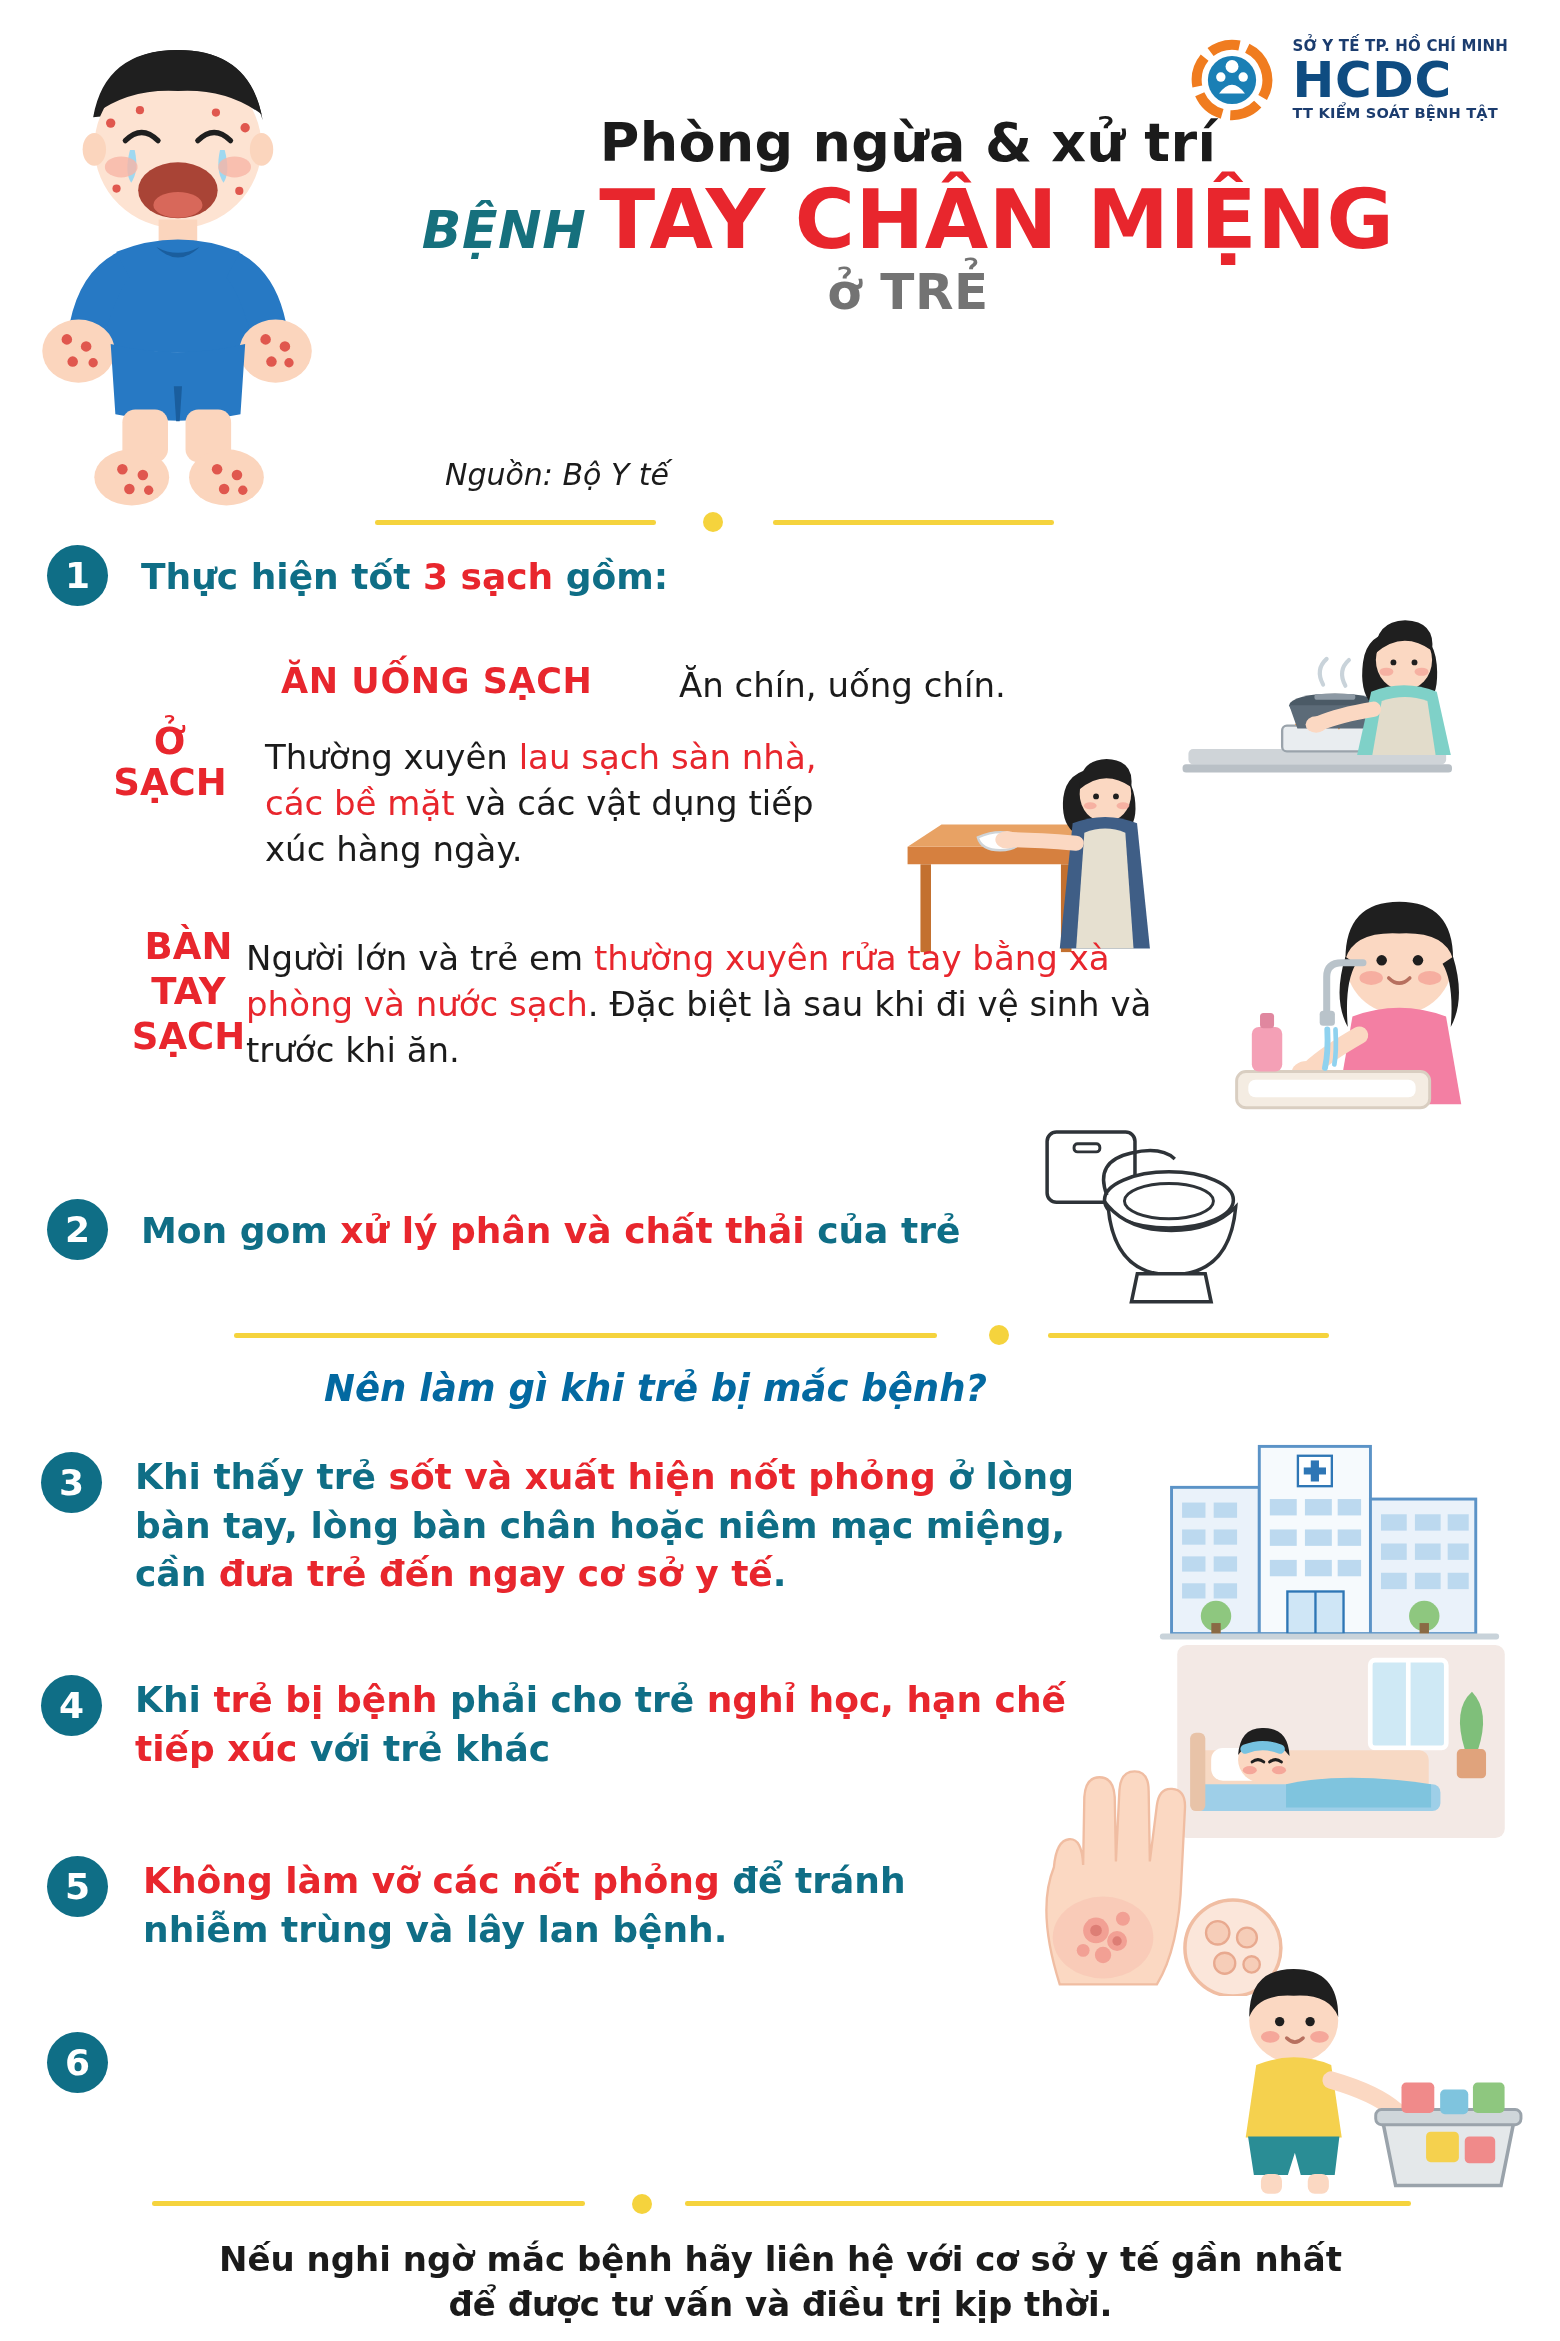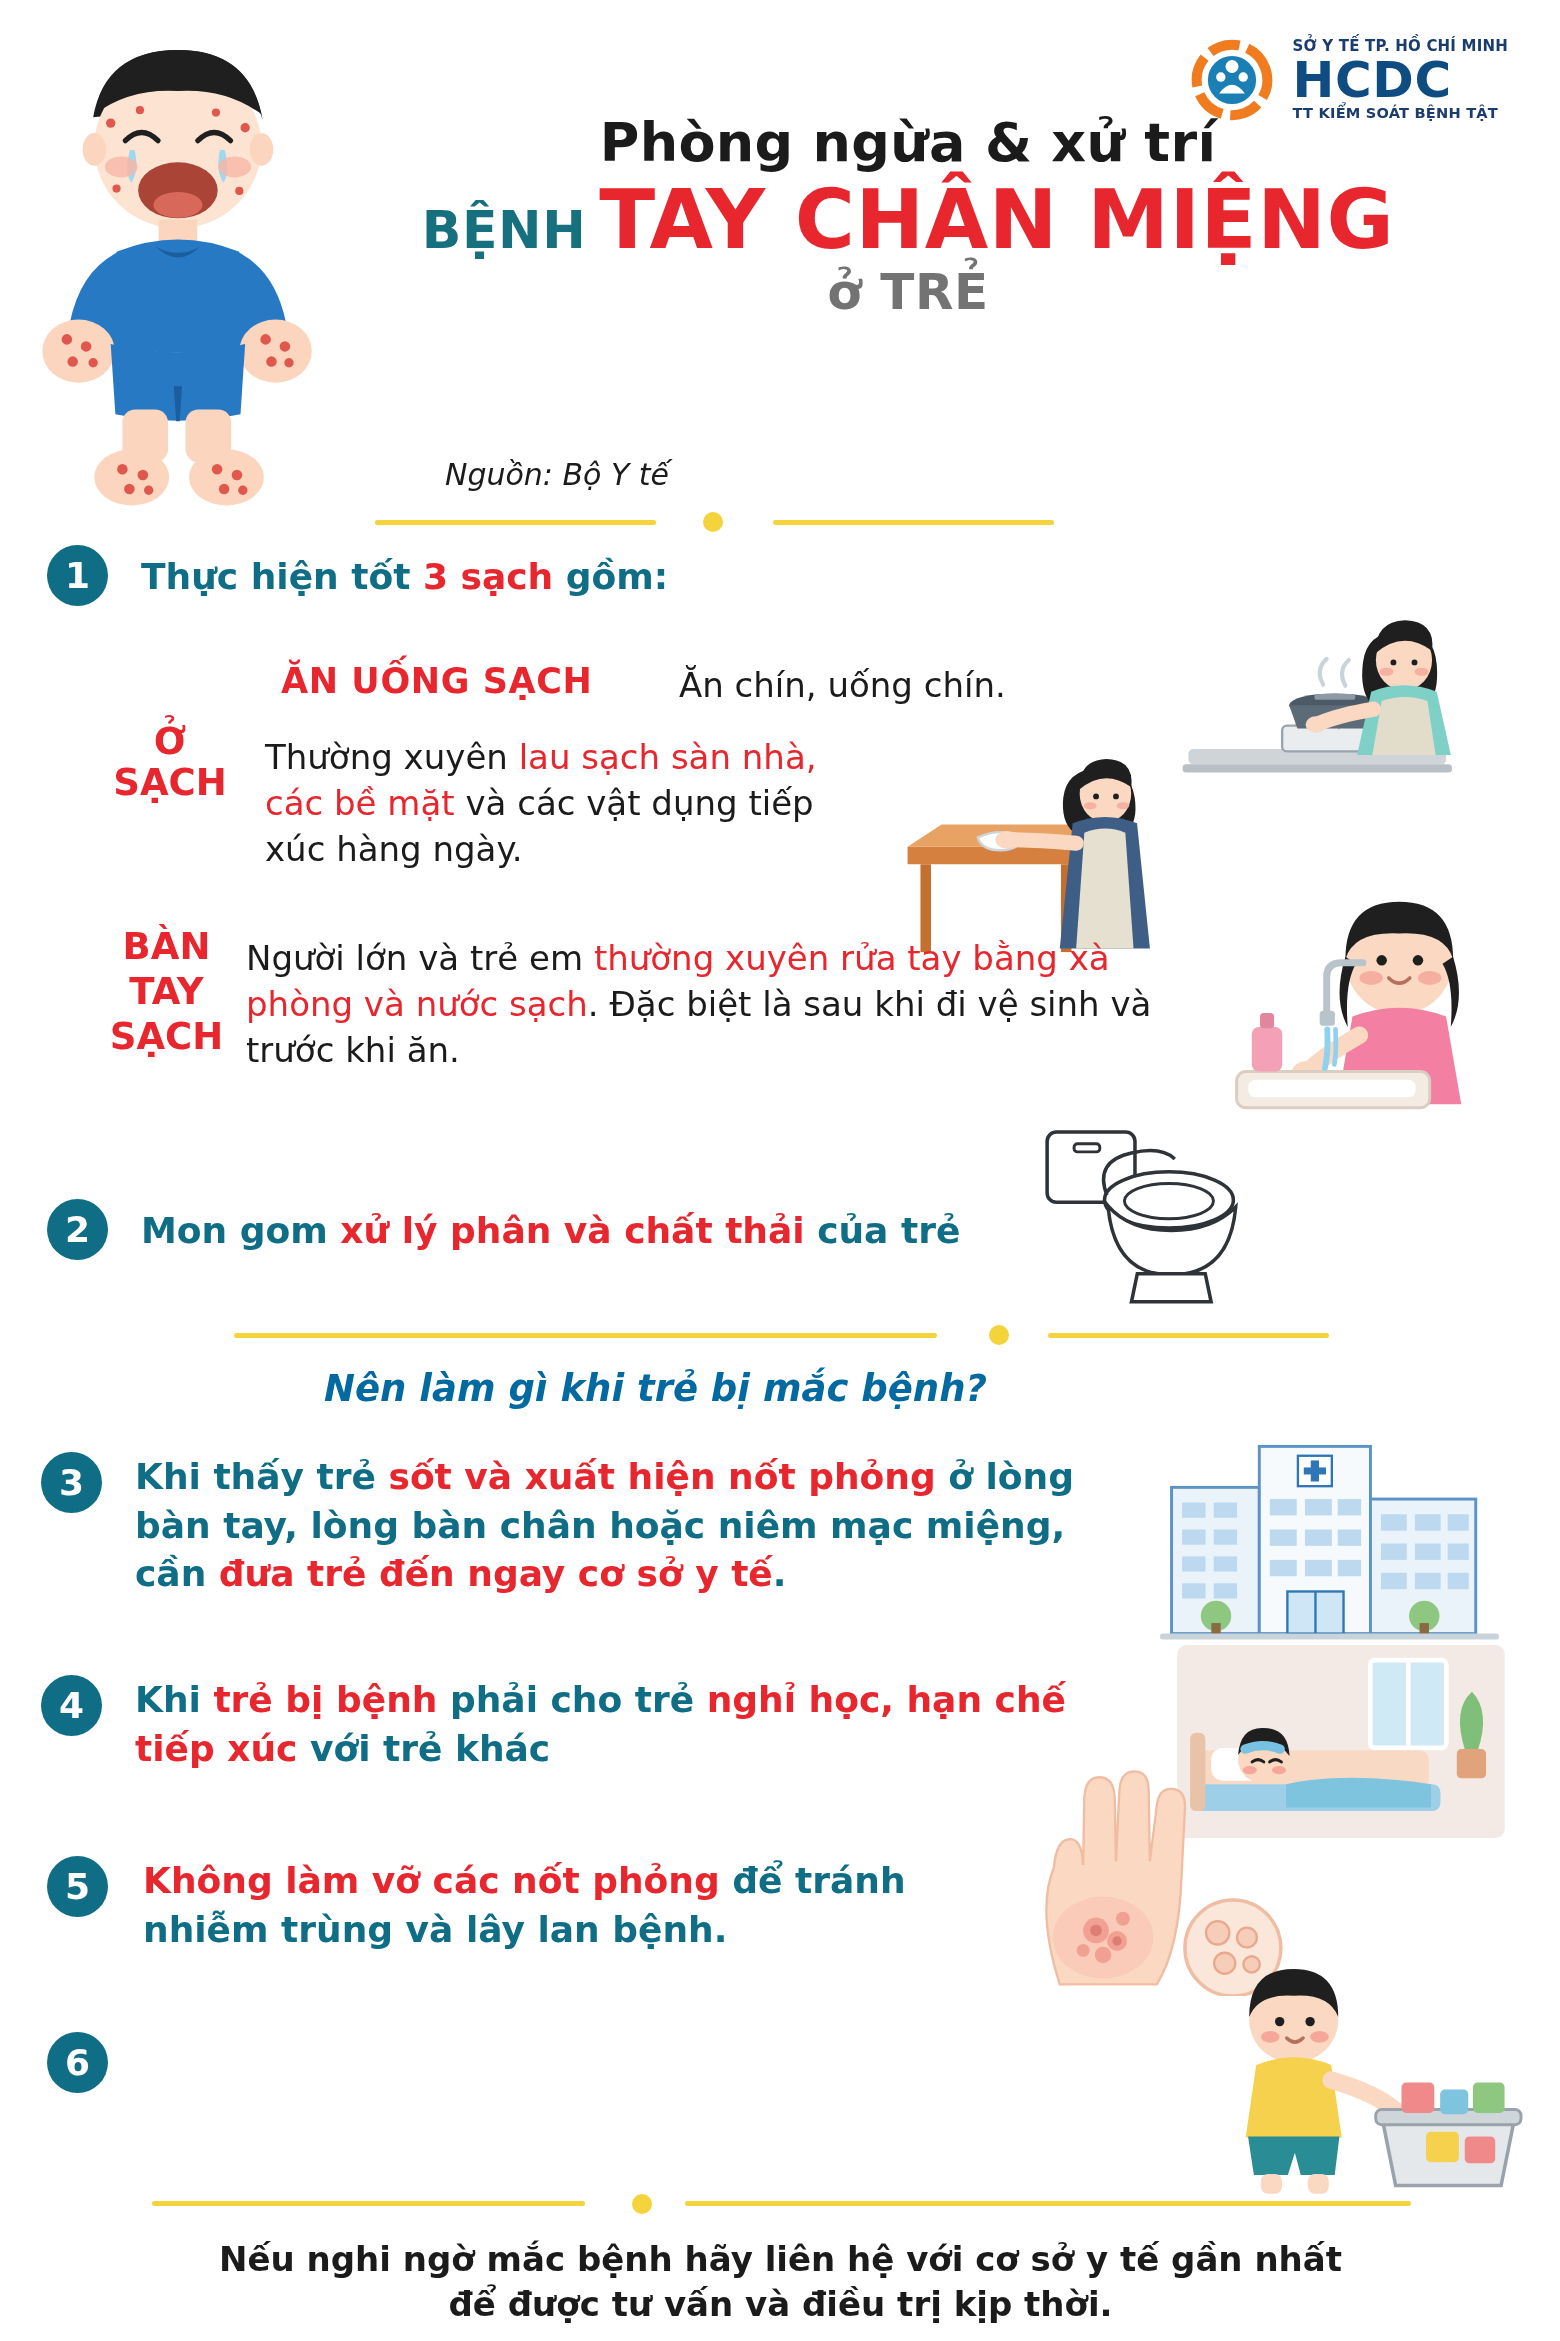--- a/index.html
+++ b/index.html
@@ -81,20 +81,21 @@
     align-items: baseline;
     justify-content: center;
     gap: 13px;
     white-space: nowrap;
   }
   .title-benh {
     font-size: 52px;
     font-weight: bold;
     color: #16707d;
     letter-spacing: 0.6px;
+    font-style: italic;
   }
   .title-big {
     font-size: 82px;
     font-weight: bold;
     color: #e8262d;
     letter-spacing: 0.6px;
     line-height: 1;
   }
   .title-line3 {
     margin-top: 2px;
@@ -368,21 +369,21 @@
       <ellipse cx="398" cy="126" rx="11" ry="6" fill="#f5a79a" opacity=".8"></ellipse>
 
       <path d="M312 156 q56 -22 110 0 l22 214 l-154 0z" fill="#3f5e86"></path>
       <path d="M332 172 q36 -14 70 0 l14 198 l-98 0z" fill="#e6e0d0"></path>
 
       <path d="M318 190 q-72 -6 -112 -6" stroke="#fbd8c2" stroke-width="26" fill="none" stroke-linecap="round"></path>
       <ellipse cx="200" cy="184" rx="20" ry="15" fill="#fbd8c2"></ellipse>
     </svg>
   </div>
 
-  <div class="label-box" style="top:924px; left:70px; width:193px; font-size:37px; line-height:1.22;">
+  <div class="label-box" style="top:924px; left:92px; width:193px; font-size:37px; line-height:1.22;">
     <div>BÀN</div>
     <div>TAY</div>
     <div>SẠCH</div>
   </div>
   <div class="txt" style="top:936px; left:246px; width:949px; font-size:34px; font-weight:normal;">
     <span class="dark">Người lớn và trẻ em </span><span class="red">thường xuyên rửa tay bằng xà phòng và nước sạch</span><span class="dark">. Đặc biệt là sau khi đi vệ sinh và trước khi ăn.</span>
   </div>
 
   <div class="ill" style="top:896px; left:1206px;">
     <svg width="328" height="234" viewBox="0 0 560 400">

